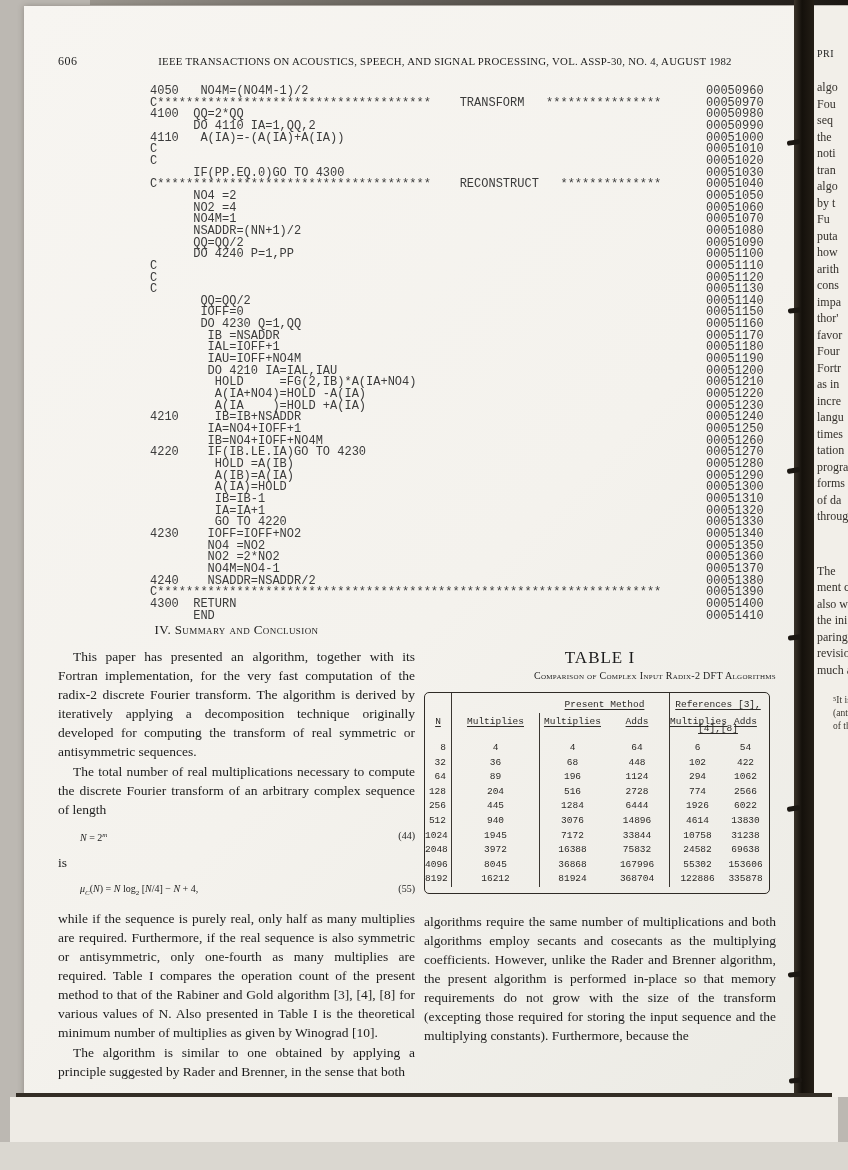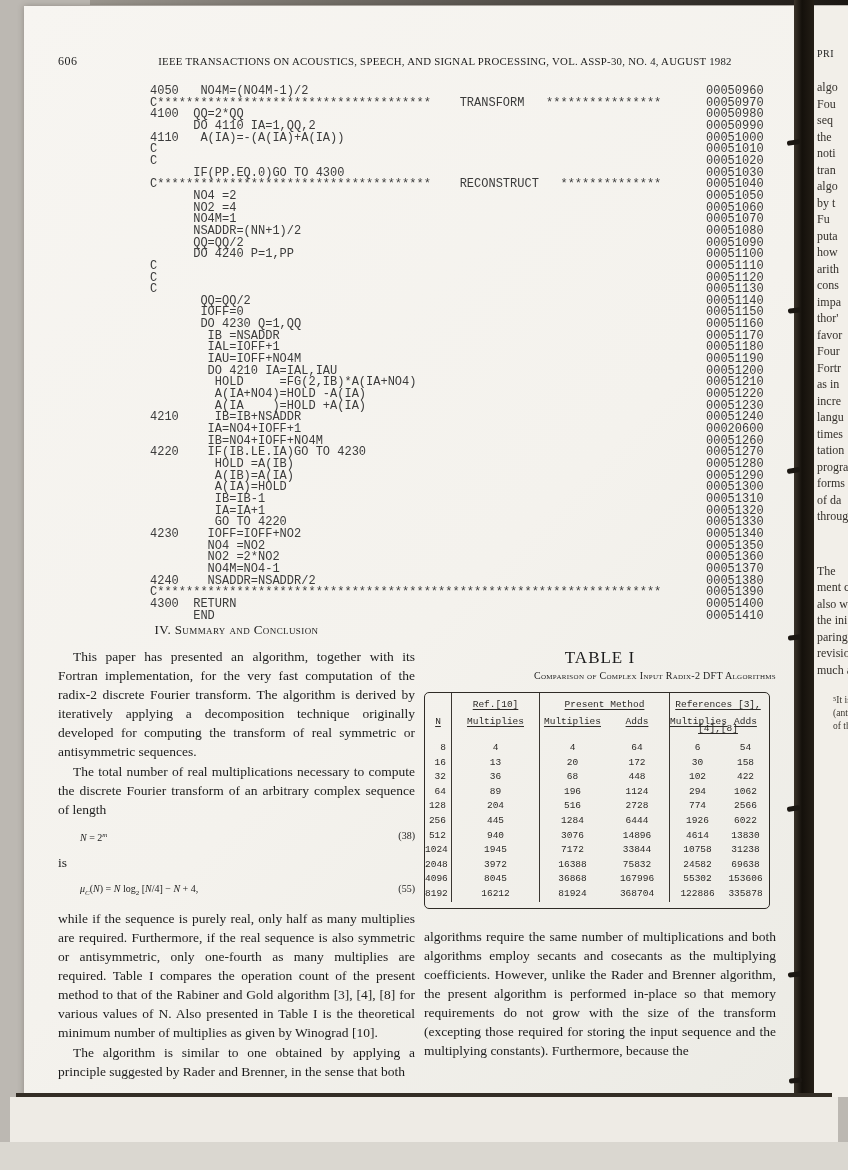--- a/index.html
+++ b/index.html
@@ -228,21 +228,21 @@
           <span class="cs">00051230</span>
         </div>
 
         <div class="cl">
           <span class="ct">4210     IB=IB+NSADDR</span>
           <span class="cs">00051240</span>
         </div>
 
         <div class="cl">
           <span class="ct">        IA=NO4+IOFF+1</span>
-          <span class="cs">00020600</span>
+          <span class="cs">00051250</span>
         </div>
 
         <div class="cl">
           <span class="ct">        IB=NO4+IOFF+NO4M</span>
           <span class="cs">00051260</span>
         </div>
 
         <div class="cl">
           <span class="ct">4220    IF(IB.LE.IA)GO TO 4230</span>
           <span class="cs">00051270</span>
@@ -321,39 +321,38 @@
 
     <div class="colL">
       <div class="sechead">
         <span>IV.</span>
         <span class="sc">Summary and Conclusion</span>
       </div>
       <p class="para ind">This paper has presented an algorithm, together with its Fortran implementation, for the very fast computation of the radix-2 discrete Fourier transform.  The algorithm is derived by iteratively applying a decomposition technique originally developed for computing the transform of real symmetric or antisymmetric sequences.</p>
       <p class="para ind">The total number of real multiplications necessary to compute the discrete Fourier transform of an arbitrary complex sequence of length</p>
       <div class="eq">
         <span class="eqbody"><i>N</i><span> = 2</span><sup><i>m</i></sup></span>
-        <span class="eqnum">(38)</span>
+        <span class="eqnum">(44)</span>
       </div>
       <p class="para isword">is</p>
       <div class="eq">
         <span class="eqbody"><i>μ</i><sub><i>C</i></sub><span>(</span><i>N</i><span>) = </span><i>N</i><span> log</span><sub>2</sub><span> [</span><i>N</i><span>/4] − </span><i>N</i><span> + 4,</span></span>
         <span class="eqnum">(55)</span>
       </div>
       <p class="para">while if the sequence is purely real, only half as many multiplies are required.  Furthermore, if the real sequence is also symmetric or antisymmetric, only one-fourth as many multiplies are required.  Table I compares the operation count of the present method to that of the Rabiner and Gold algorithm [3], [4], [8] for various values of N.  Also presented in Table I is the theoretical minimum number of multiplies as given by Winograd [10].</p>
       <p class="para ind">The algorithm is similar to one obtained by applying a principle suggested by Rader and Brenner, in the sense that both</p>
     </div>
 
     <div class="colR">
       <div class="tcap1">TABLE I</div>
       <div class="tcap2 sc">Comparison of Complex Input Radix-2 DFT Algorithms</div>
 
       <div class="tbl">
         <div class="gr thr1">
           <span class="br"></span>
-          <span class="br cC"><span class="u">Ref.[10]</span></span>
           <span class="g34 br cC"><span class="u">Present Method</span></span>
           <span class="g56 cC"><span class="u">References [3],[4],[8]</span></span>
         </div>
         <div class="gr thr2">
           <span class="br cC"><span class="u">N</span></span>
           <span class="br cC"><span class="u">Multiplies</span></span>
           <span class="cC"><span class="u">Multiplies</span></span>
           <span class="br cC"><span class="u">Adds</span></span>
           <span class="cC"><span class="u">Multiplies</span></span>
           <span class="cC"><span class="u">Adds</span></span>
@@ -370,28 +369,20 @@
 
             <div class="gr trow">
               <span class="br cR">8</span>
               <span class="br cC">4</span>
               <span class="cC">4</span>
               <span class="br cC">64</span>
               <span class="cC">6</span>
               <span class="cC">54</span>
             </div>
 
-            <div class="gr trow">
-              <span class="br cR">16</span>
-              <span class="br cC">13</span>
-              <span class="cC">20</span>
-              <span class="br cC">172</span>
-              <span class="cC">30</span>
-              <span class="cC">158</span>
-            </div>
 
             <div class="gr trow">
               <span class="br cR">32</span>
               <span class="br cC">36</span>
               <span class="cC">68</span>
               <span class="br cC">448</span>
               <span class="cC">102</span>
               <span class="cC">422</span>
             </div>
 

